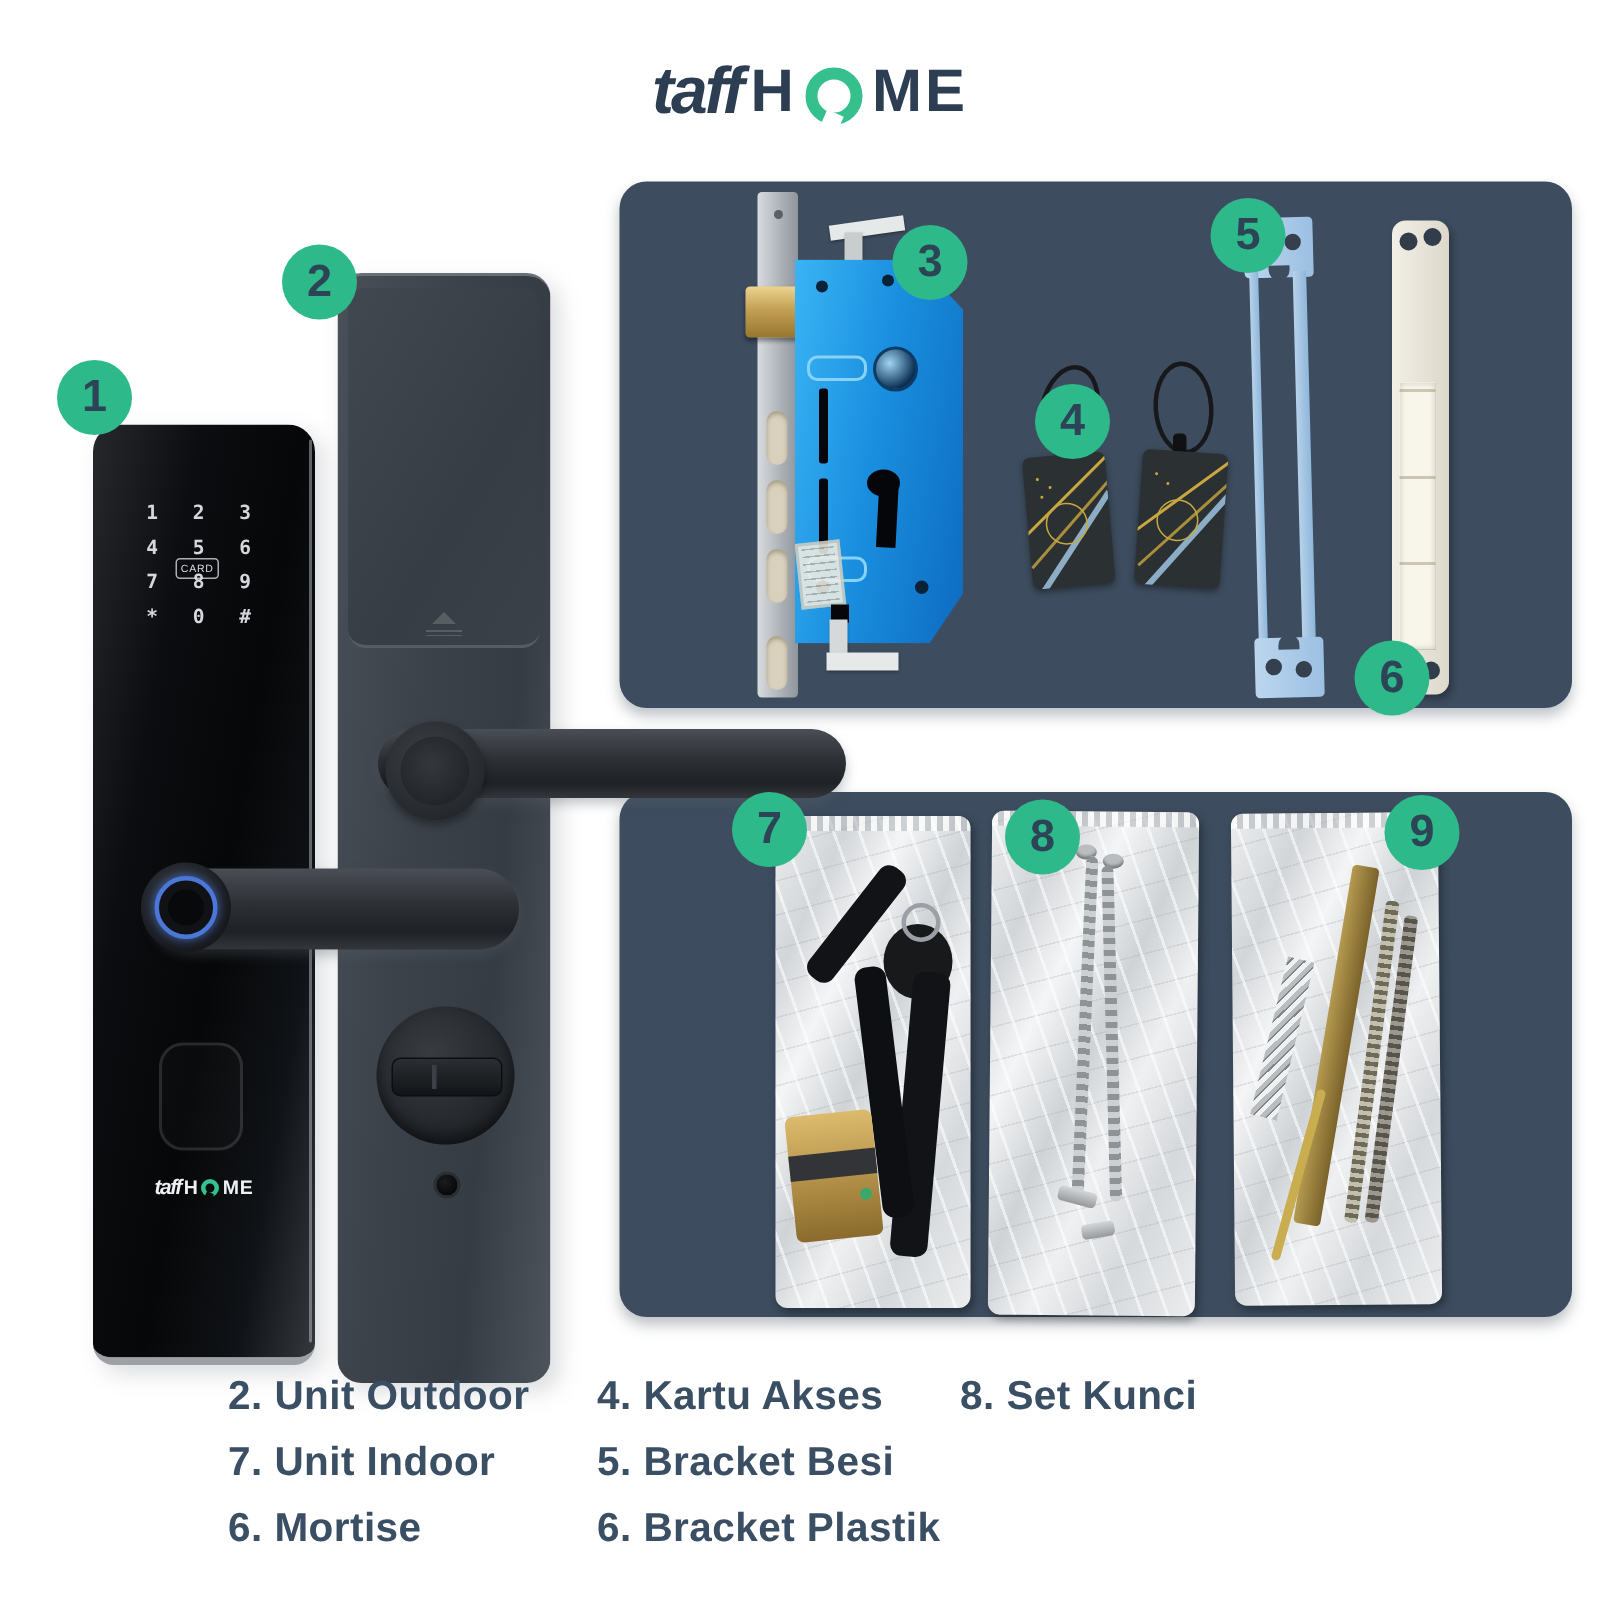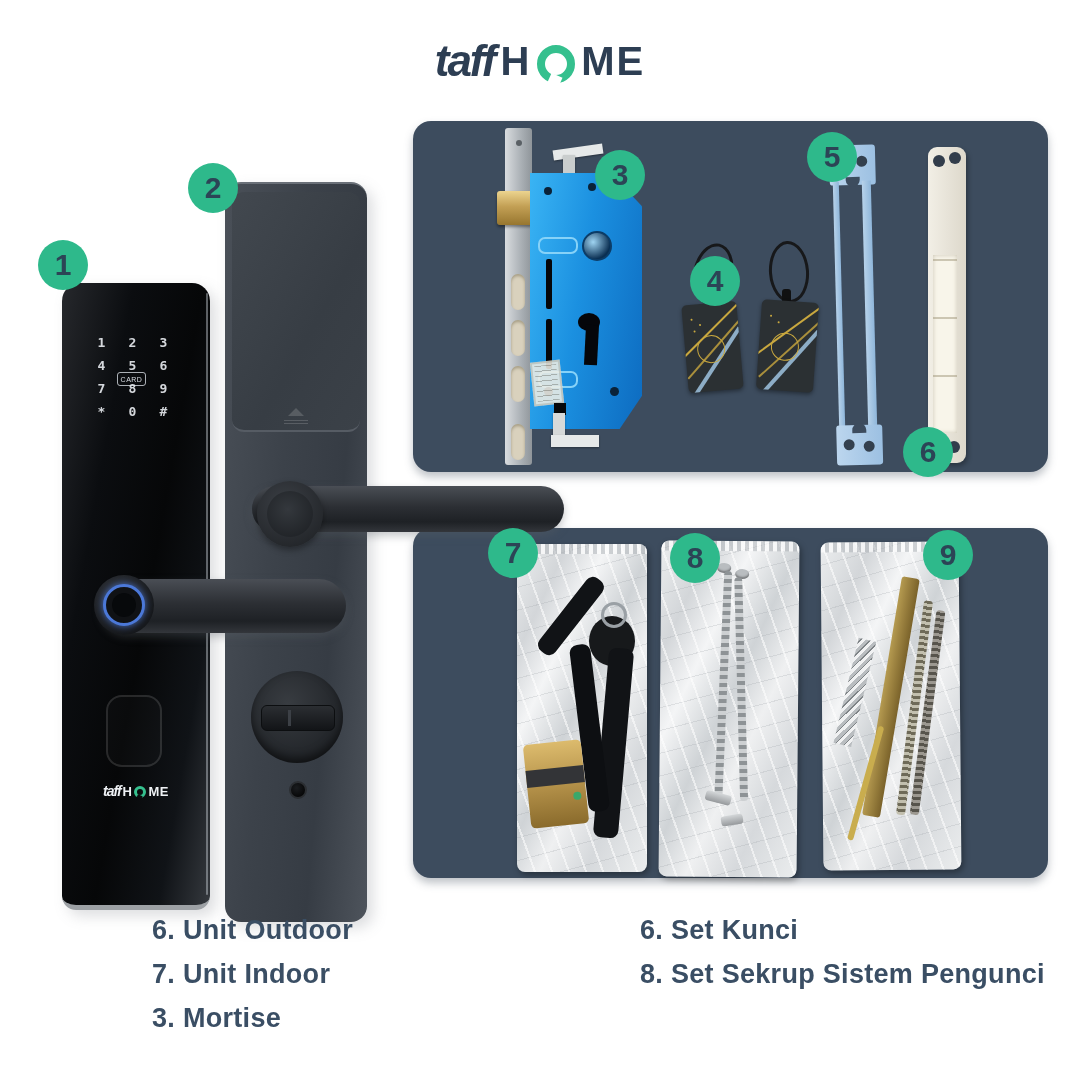--- a/index.html
+++ b/index.html
@@ -362,22 +362,26 @@
   <div class="badge" style="left:188px;top:163px;">2</div>
   <div class="badge" style="left:595px;top:150px;">3</div>
   <div class="badge" style="left:690px;top:256px;">4</div>
   <div class="badge" style="left:807px;top:132px;">5</div>
   <div class="badge" style="left:903px;top:427px;">6</div>
   <div class="badge" style="left:488px;top:528px;">7</div>
   <div class="badge" style="left:670px;top:533px;">8</div>
   <div class="badge" style="left:923px;top:530px;">9</div>
 
   <div class="legend-col" style="left:152px;">
-    <div class="legend-item">6. Unit Outdoor</div>
+    <div class="legend-item">2. Unit Outdoor</div>
     <div class="legend-item">7. Unit Indoor</div>
-    <div class="legend-item">3. Mortise</div>
+    <div class="legend-item">6. Mortise</div>
+  </div>
+  <div class="legend-col" style="left:398px;">
+    <div class="legend-item">4. Kartu Akses</div>
+    <div class="legend-item">5. Bracket Besi</div>
+    <div class="legend-item">6. Bracket Plastik</div>
   </div>
   <div class="legend-col" style="left:640px;">
-    <div class="legend-item">6. Set Kunci</div>
-    <div class="legend-item">8. Set Sekrup Sistem Pengunci</div>
+    <div class="legend-item">8. Set Kunci</div>
   </div>
 
 </div>
 
 </body></html>

